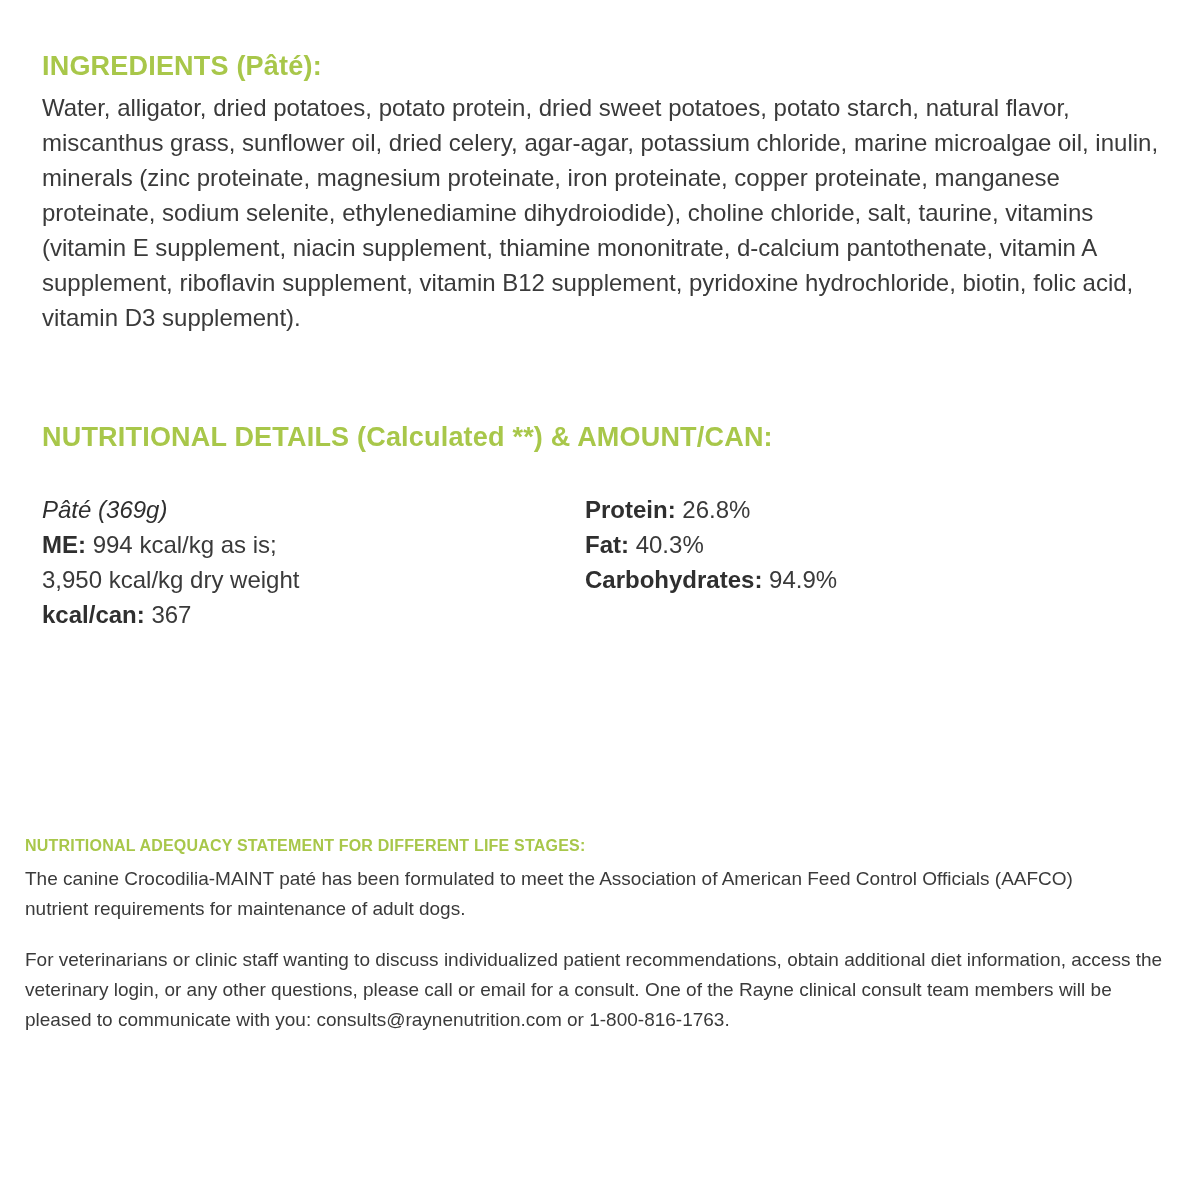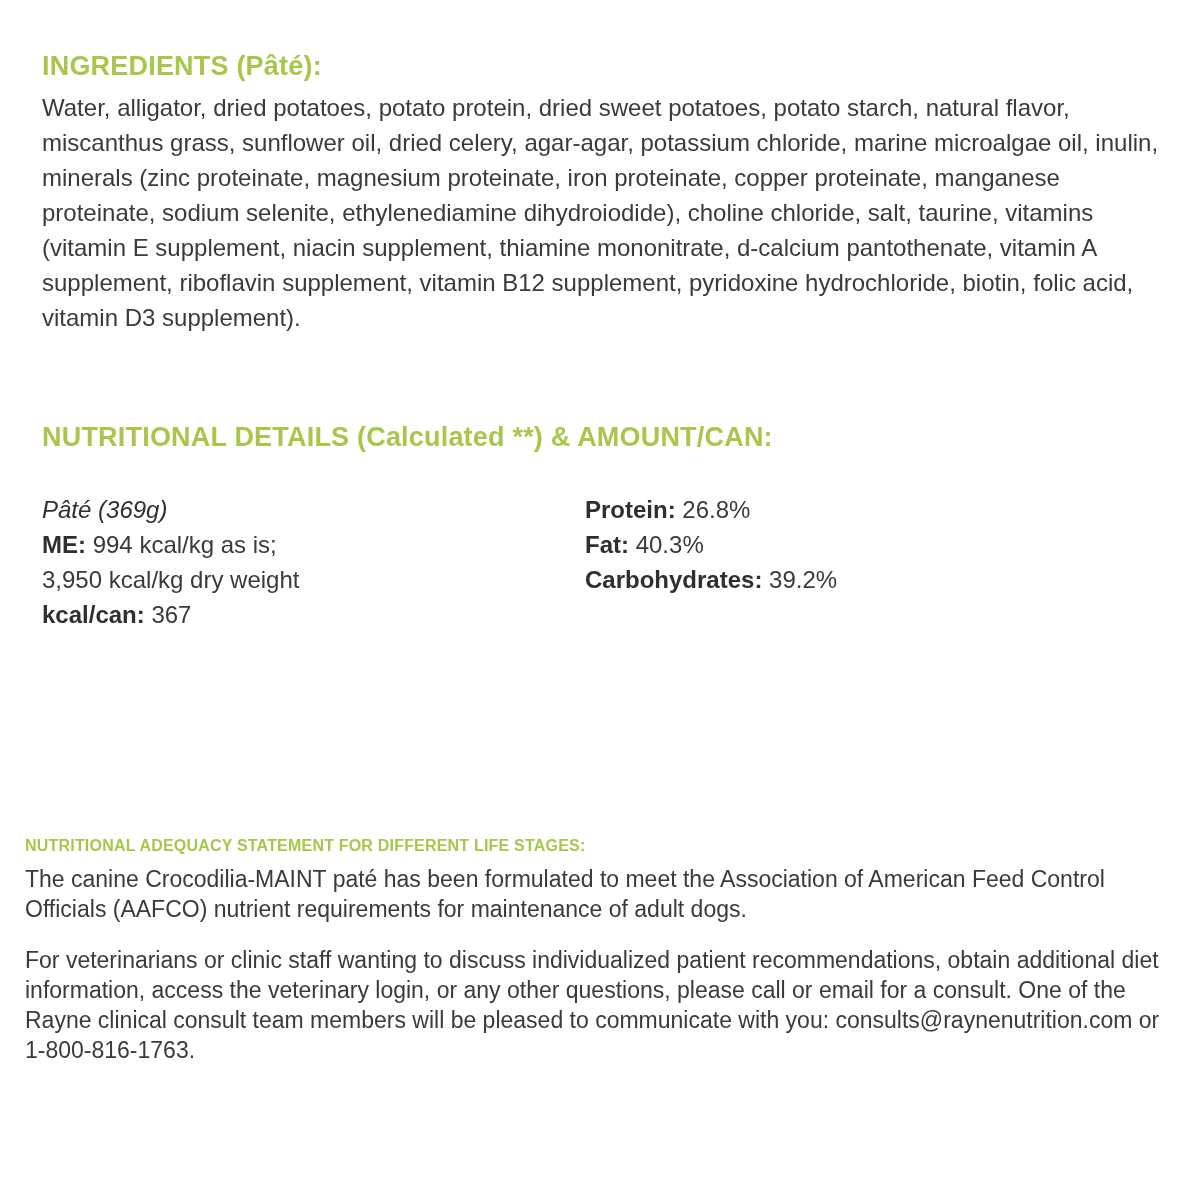--- a/index.html
+++ b/index.html
@@ -30,21 +30,21 @@
     line-height: 24px;
     letter-spacing: 0.2px;
   }
   .body-lg {
     font-size: 24px;
     line-height: 35px;
     margin: 0;
     color: #3a3a3a;
   }
   .body-sm {
-    font-size: 23px;
+    font-size: 19px;
     line-height: 30px;
     margin: 0;
     color: #3a3a3a;
   }
   .section-ingredients {
     position: absolute;
     left: 42px;
     top: 50px;
     width: 1130px;
   }
@@ -127,21 +127,21 @@
   <div class="col-left">
     <div class="col-title">Pâté (369g)</div>
     <div class="col-line"><span class="lbl">ME:</span> <span>994 kcal/kg as is;</span></div>
     <div class="col-line">3,950 kcal/kg dry weight</div>
     <div class="col-line"><span class="lbl">kcal/can:</span> <span>367</span></div>
   </div>
   <div class="col-right">
     <div class="right-rows">
       <div class="col-line"><span class="lbl">Protein:</span> <span>26.8%</span></div>
       <div class="col-line"><span class="lbl">Fat:</span> <span>40.3%</span></div>
-      <div class="col-line"><span class="lbl">Carbohydrates:</span> <span>39.2%</span></div>
+      <div class="col-line"><span class="lbl">Carbohydrates:</span> <span>94.9%</span></div>
     </div>
   </div>
 </div>
 
 <div class="section-adequacy">
   <h3 class="green-heading h-sm">NUTRITIONAL ADEQUACY STATEMENT FOR DIFFERENT LIFE STAGES:</h3>
   <p class="body-sm">The canine Crocodilia-MAINT paté has been formulated to meet the Association of American Feed Control Officials (AAFCO) nutrient requirements for maintenance of adult dogs.</p>
 </div>
 
 <div class="section-help">

